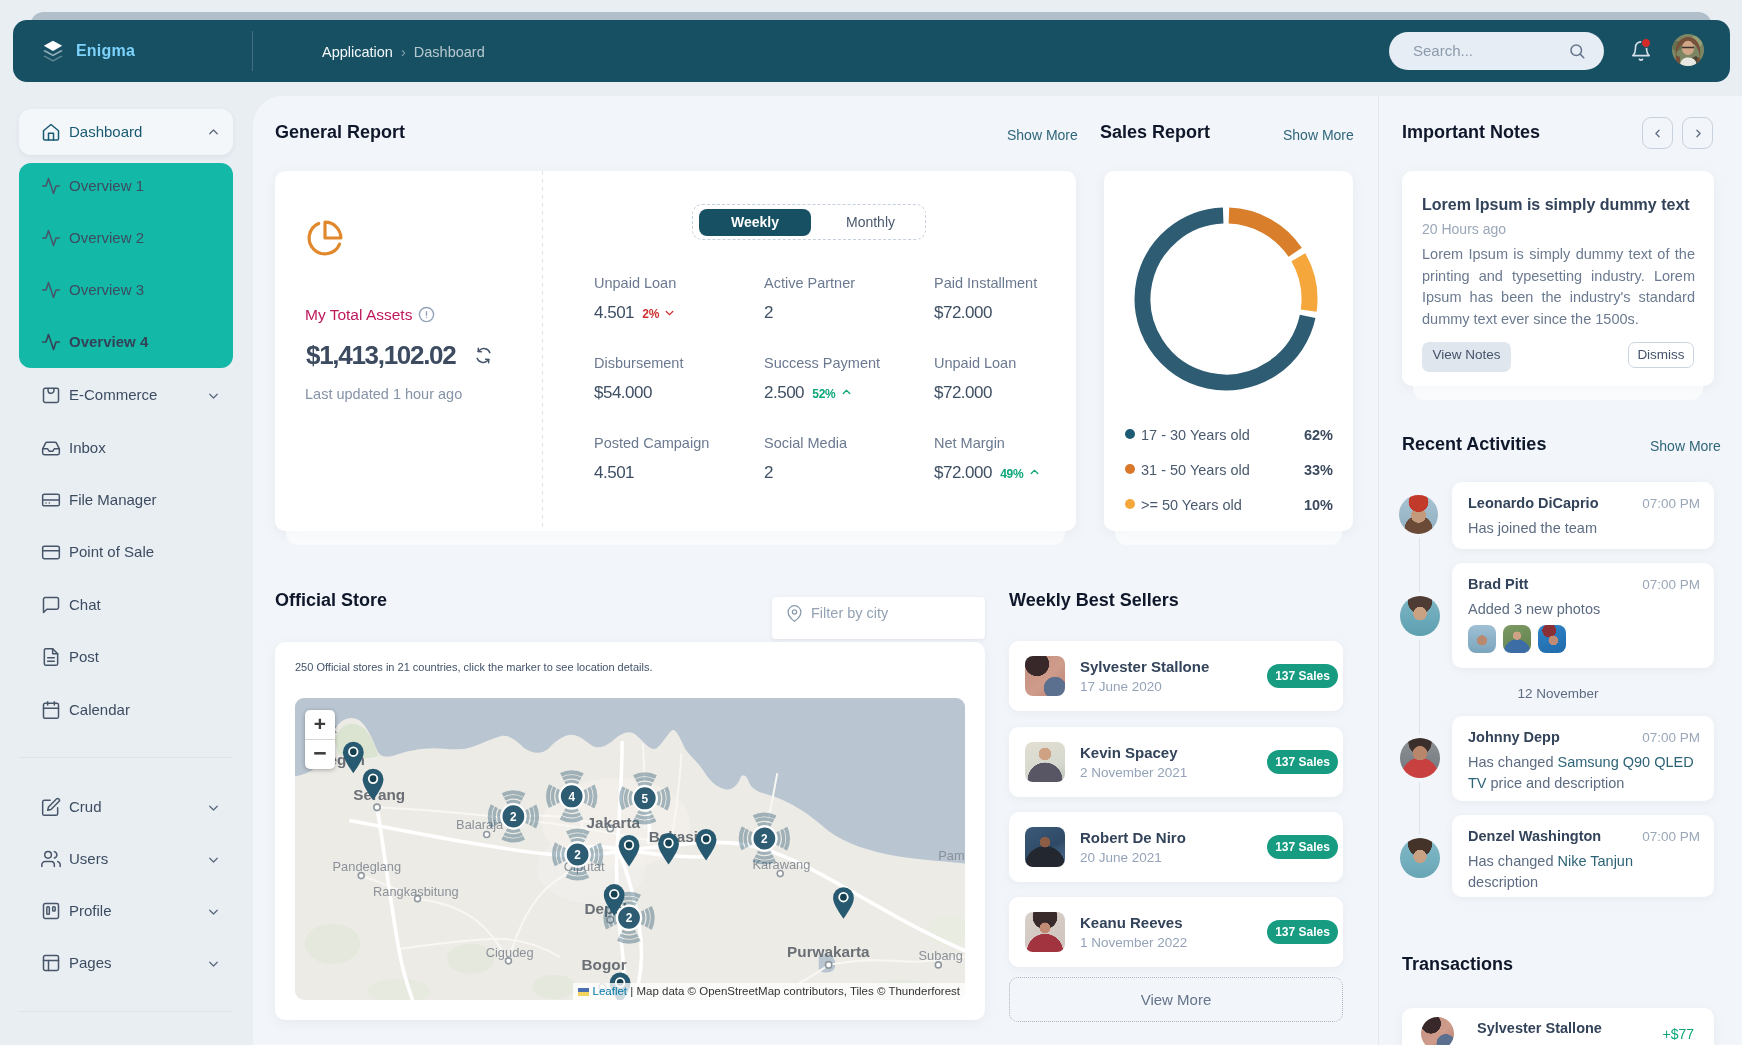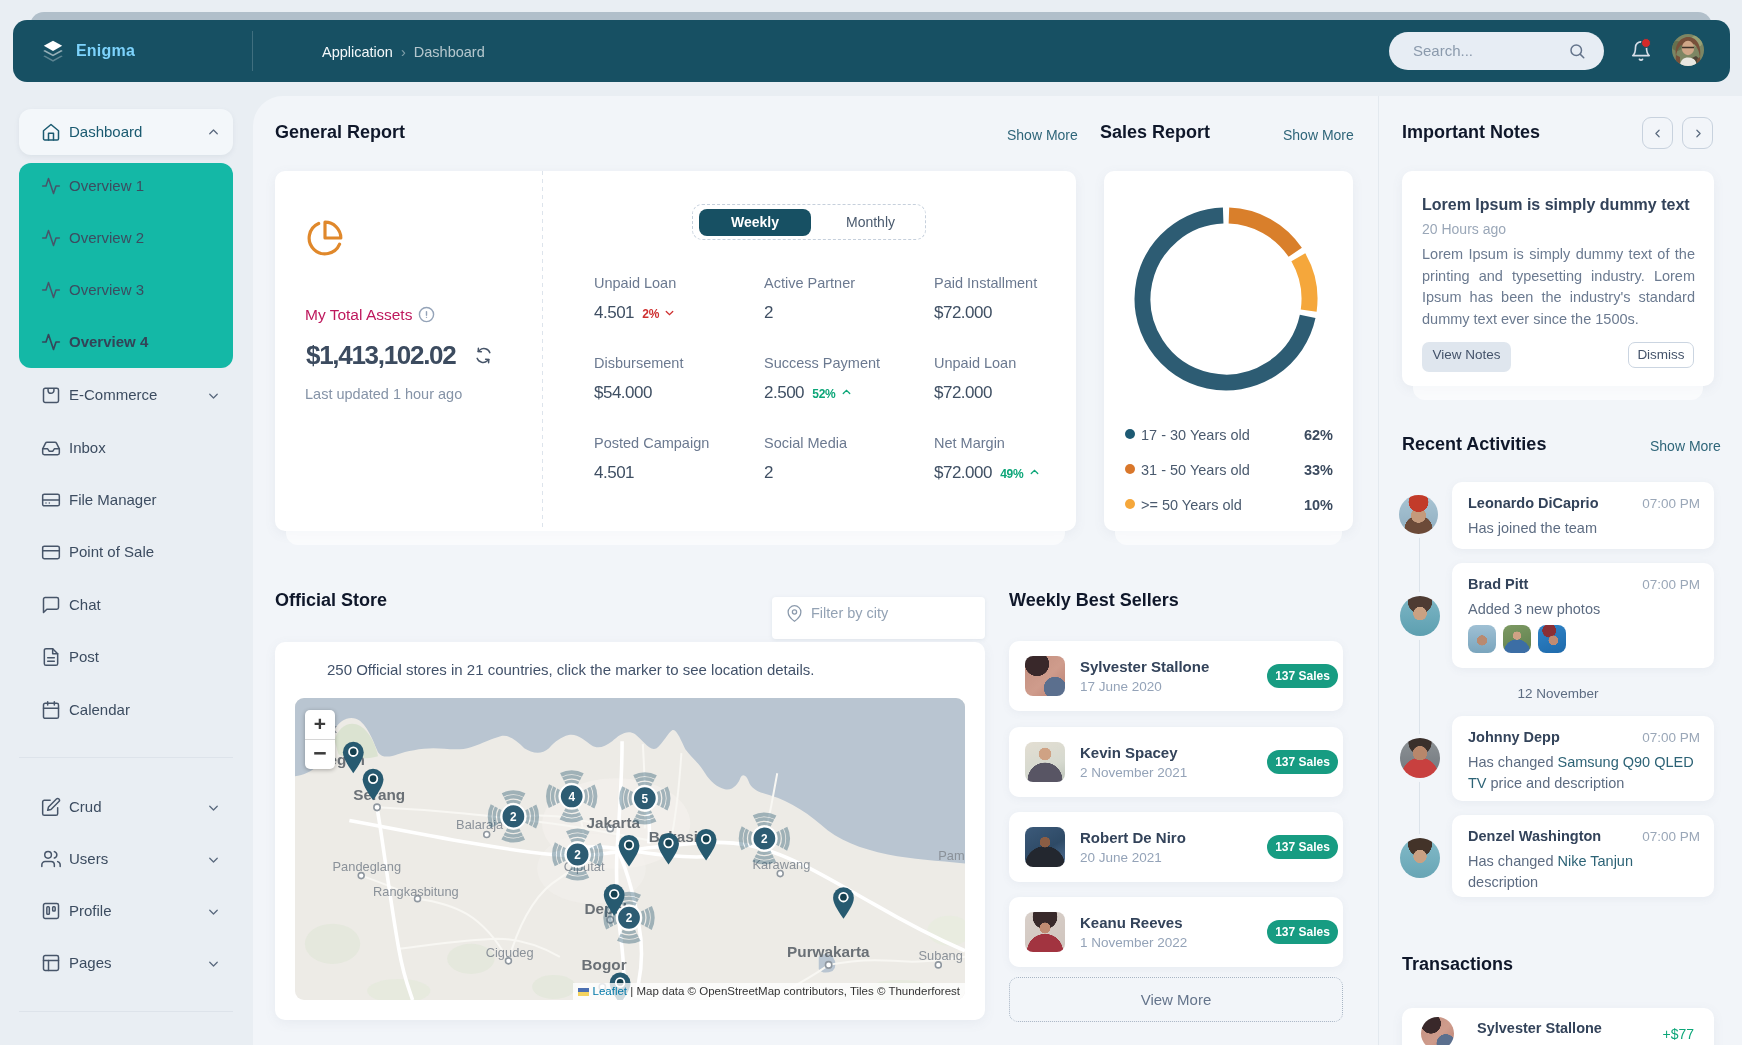--- a/index.html
+++ b/index.html
@@ -343,21 +343,21 @@
 <div class="card" style="left:772px;top:585px;width:213px;height:42px;border-radius:4px;box-shadow:0 1px 4px rgba(100,120,140,0.12);margin-top:12px;">
   <svg style="position:absolute;left:14px;top:8px;" width="17" height="17" viewBox="0 0 24 24" fill="none" stroke="#8b9aac" stroke-width="1.8" stroke-linecap="round" stroke-linejoin="round">
       <path d="M21 10c0 7-9 13-9 13s-9-6-9-13a9 9 0 0 1 18 0z"></path>
       <circle cx="12" cy="10" r="3"></circle>
     </svg>
   <span style="position:absolute;left:39px;top:8px;font-size:14.5px;color:#93a2b4;">Filter by city</span>
 </div>
 <div class="sectitle" style="left:1009px;top:590px;">Weekly Best Sellers</div>
 
 <div class="card" style="left:275px;top:642px;width:710px;height:378px;">
-  <div style="position:absolute;left:20px;top:19px;font-size:15px;color:#42526a;margin-left:32px;">250 Official stores in 21 countries, click the marker to see location details.</div>
+  <div style="position:absolute;left:20px;top:19px;font-size:11px;color:#42526a;">250 Official stores in 21 countries, click the marker to see location details.</div>
   <div id="mapbox" style="position:absolute;left:20px;top:56px;width:670px;height:302px;border-radius:9px;overflow:hidden;background:#edebe6;">
   <svg width="670" height="302" viewBox="0 0 678 301" preserveAspectRatio="none">
 
     <path d="M0 0 H678 V165 C650 162 625 161 600 156 C572 150 550 142 532 126 C514 111 494 100 474 95 C467 93 461 89 459 83 C457 77 453 75 451 79 C449 85 443 93 435 91 C427 89 420 83 415 75 C409 65 401 59 395 51 C391 43 386 30 382 32 C378 34 372 46 366 50 C359 54 352 42 344 36 C336 31 328 37 321 43 C313 49 306 51 300 47 C294 43 285 35 277 37 C269 39 264 43 257 50 C249 57 240 55 232 50 C224 42 216 36 208 38 C200 40 190 45 178 49 C166 53 152 50 140 50 C128 50 112 53 104 56 C96 59 88 60 84 54 C80 46 76 32 66 23 C58 17 46 20 40 32 C34 44 30 58 24 66 C18 73 8 77 0 78 Z" fill="#b9c5d1"></path>
 
     <ellipse cx="325" cy="125" rx="75" ry="45" fill="#f5f3ef" opacity="0.55"></ellipse>
     <ellipse cx="300" cy="170" rx="55" ry="35" fill="#f4f2ee" opacity="0.5"></ellipse>
 
     <path d="M40 42 C44 28 56 22 66 28 C76 34 82 48 84 58 C70 62 52 60 44 56 Z" fill="#dbe3d1"></path>
     <ellipse cx="38" cy="245" rx="28" ry="20" fill="#e3e8da" opacity="0.85"></ellipse>

